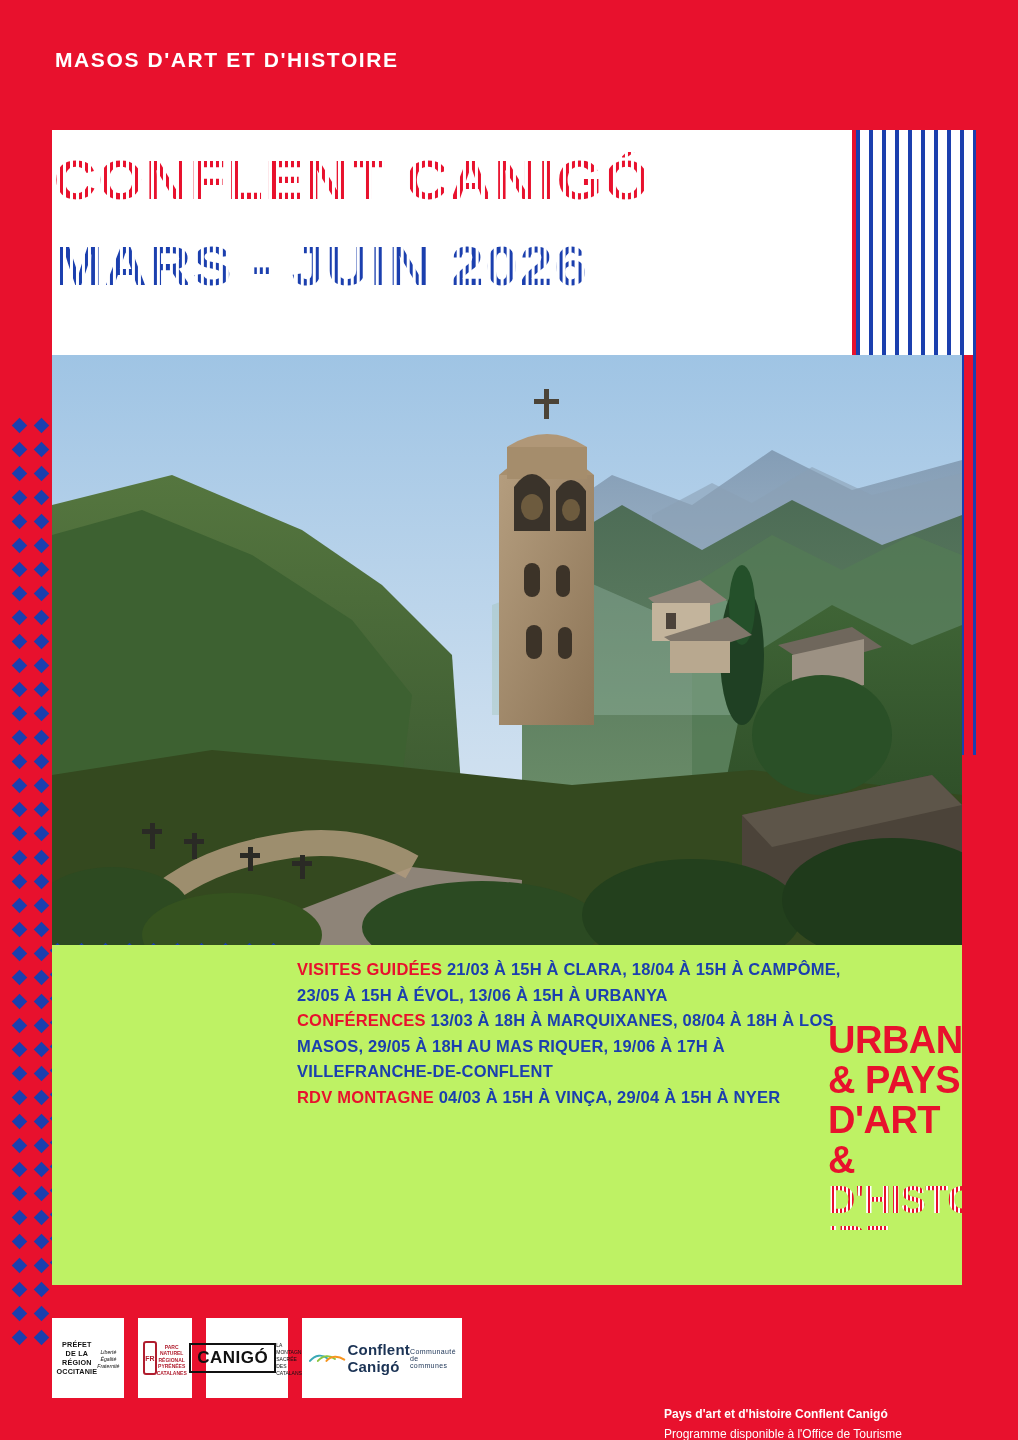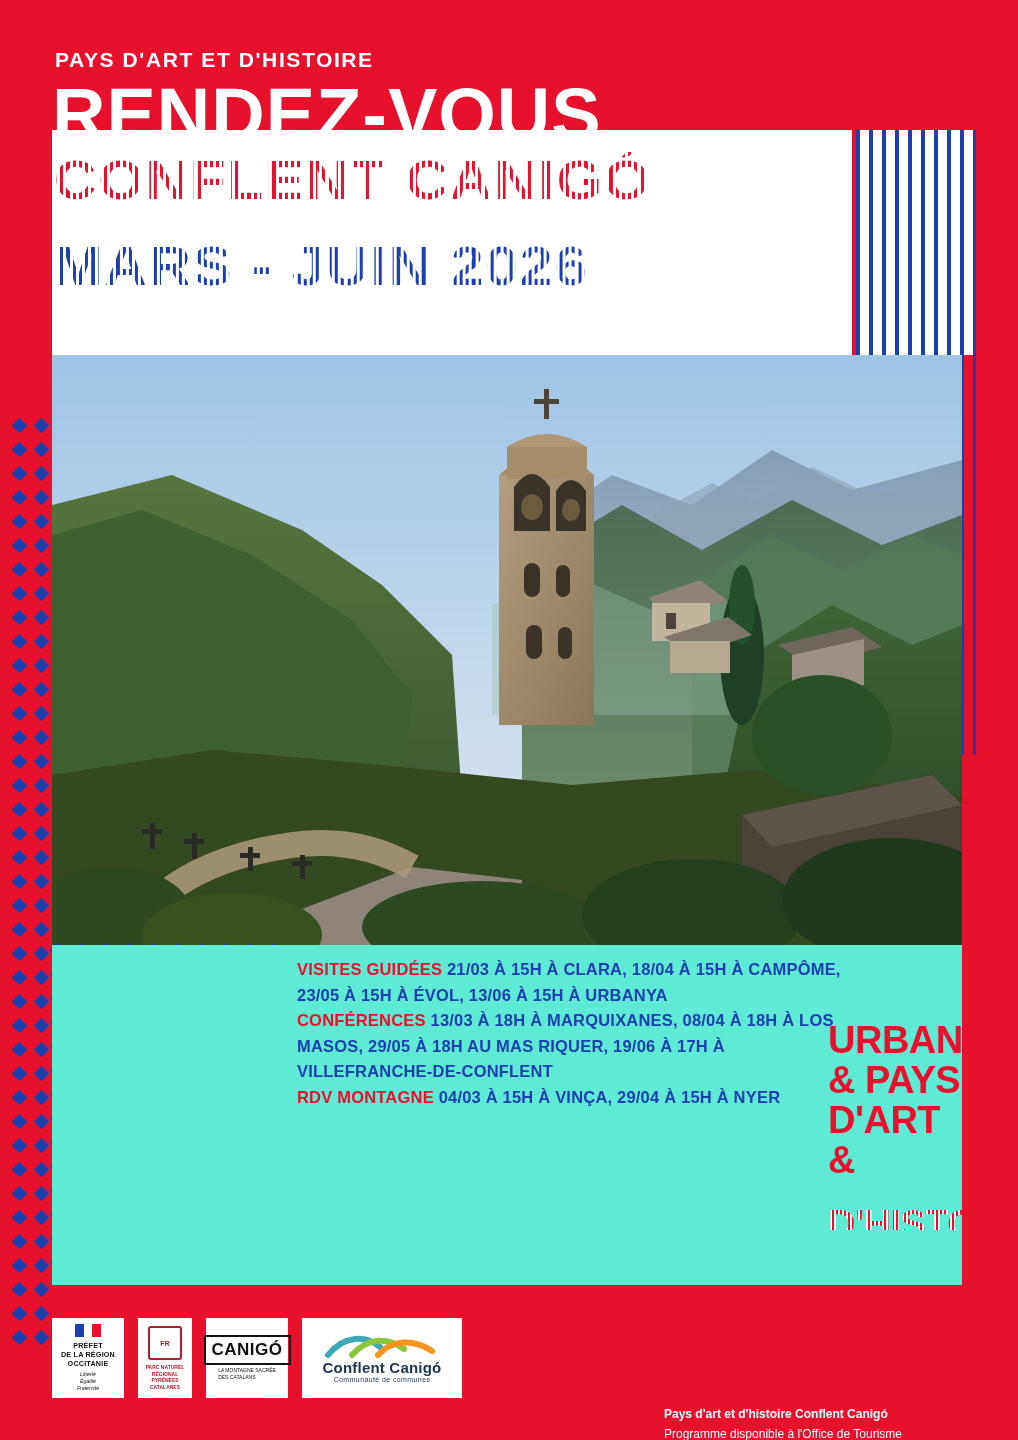--- a/index.html
+++ b/index.html
@@ -146,21 +146,21 @@
     transform: rotate(45deg);
   }
 
   
   .info-panel {
     position: absolute;
     left: 52px;
     top: 945px;
     width: 910px;
     height: 340px;
-    background: #5eead4;
+    background: #bef264;
   }
   .info-text {
     position: absolute;
     left: 245px;
     top: 12px;
     width: 555px;
     font-size: 16.5px;
     line-height: 25.5px;
     color: #1b3fae;
     font-weight: bold;
@@ -195,40 +195,39 @@
     font-weight: bold;
     font-size: 38px;
     line-height: 40px;
     letter-spacing: -0.5px;
   }
   .vpah .hatch {
     background-image: repeating-linear-gradient(90deg,
         #e8112d 0px, #e8112d 2px, #ffffff 2px, #ffffff 4px);
     -webkit-background-clip: text;
     background-clip: text;
-    margin-top: 24px;
     -webkit-text-fill-color: transparent;
   }
 
   
   .logo-row {
     position: absolute;
     left: 52px;
     top: 1318px;
     height: 90px;
     display: flex;
     align-items: flex-start;
     gap: 14px;
   }
   .logo-box {
     background: #ffffff;
     box-sizing: border-box;
     padding: 6px;
     display: flex;
-    flex-direction: column;
+    flex-direction: row;
     align-items: center;
     justify-content: center;
   }
   .logo-prefet { width: 72px; height: 80px; }
   .logo-france { width: 54px; height: 80px; }
   .logo-canigo { width: 82px; height: 80px; }
   .logo-cc     { width: 160px; height: 80px; }
 
   .prefet-flag {
     display: flex; width: 26px; height: 17px; margin-bottom: 4px;
@@ -279,22 +278,21 @@
 </style>
 </head>
 <body>
 
 <div class="poster">
 
   <div class="header-white"></div>
   <div class="stripes-top"></div>
   <div class="stripes-top-white"></div>
 
-  <div class="kicker">PAYS D'ART ET D'HISTOIRE</div>
-  <div class="title-main">RENDEZ-VOUS</div>
+  <div class="kicker">MASOS D'ART ET D'HISTOIRE</div>
   <div class="title-sub">CONFLENT CANIGÓ</div>
   <div class="title-dates">MARS - JUIN 2026</div>
 
   <div class="photo">
     <svg width="910" height="590" viewBox="0 0 910 590" xmlns="http://www.w3.org/2000/svg">
       <defs>
         <linearGradient id="sky" x1="0" y1="0" x2="0" y2="1">
           <stop offset="0%" stop-color="#9fc4e4"></stop>
           <stop offset="60%" stop-color="#c8dcee"></stop>
           <stop offset="100%" stop-color="#dfe9f2"></stop>

